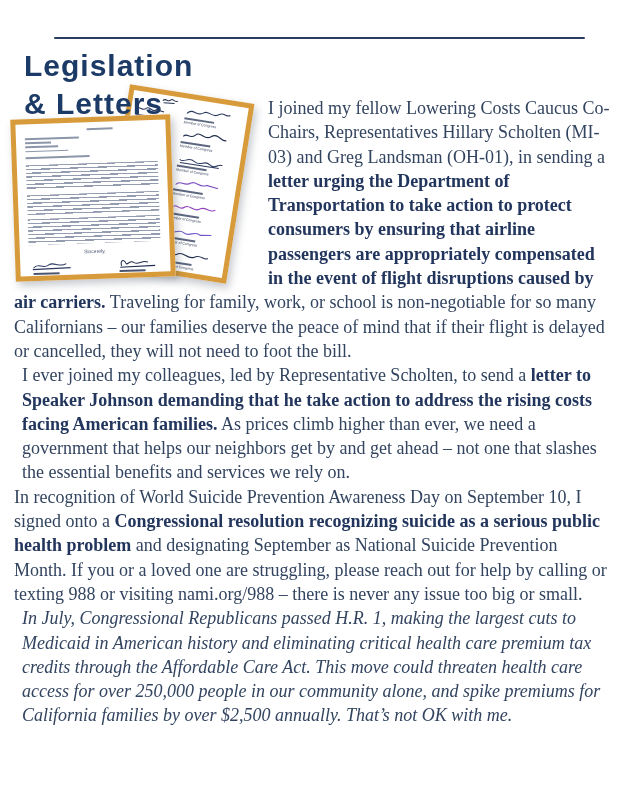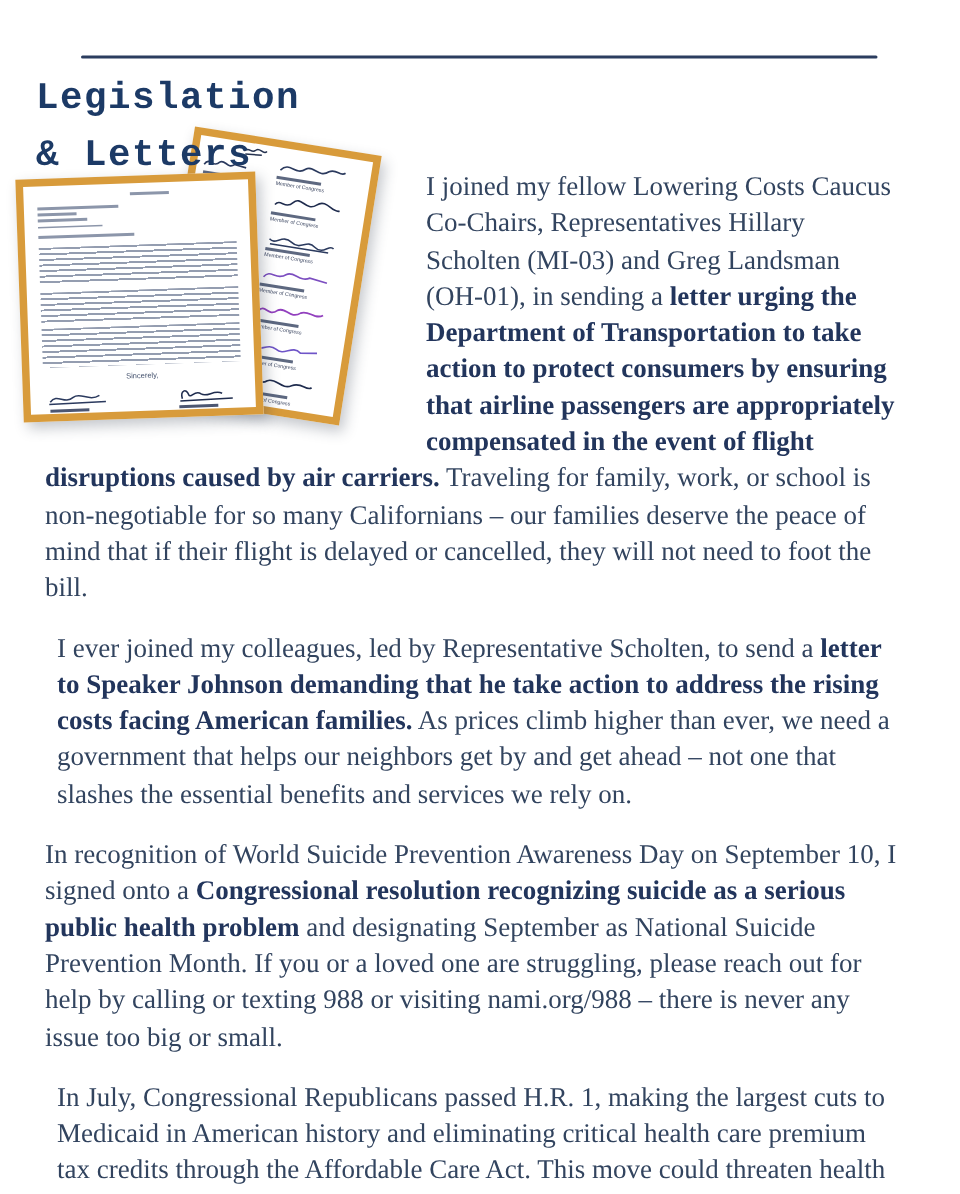--- a/index.html
+++ b/index.html
@@ -14,22 +14,22 @@
 
   
   .top-rule{
     position:absolute;left:54px;top:37px;width:531px;height:2px;
     background:#2b3d5f;border-radius:1px;
   }
 
   
   .heading{
     position:absolute;left:24px;top:47px;z-index:6;
-    font-family:Liberation Mono, monospace;
-    font-weight:700;font-size:25px;line-height:38px;
+    font-family:Liberation Sans, sans-serif;
+    font-weight:700;font-size:30px;line-height:38px;
     color:#1c3a66;letter-spacing:1px;
   }
   .heading .line2{margin-left:0;}
 
   
   .letters{position:absolute;left:0;top:78px;width:290px;height:230px;z-index:1;}
   .letter{
     position:absolute;background:#ffffff;
     border:5px solid #d89b3b;
     box-shadow:3px 4px 9px rgba(40,50,70,.28);
@@ -81,26 +81,26 @@
   .l-sigs{display:flex;justify-content:space-between;align-items:flex-start;padding:0 2px;}
   .l-sig svg{display:block;}
   .l-sig .name-bar{width:26px;background:#4c5671;}
 
   
   .body-text{
     position:absolute;left:0;right:0;top:96px;z-index:3;
     padding:0 26px 0 14px;
     font-size:18px;line-height:24.3px;color:#32445f;
   }
-  .body-text p{margin:16px;}
+  .body-text p{margin:0;}
   .body-text b{font-weight:700;color:#22355c;}
   .float-spacer{float:left;width:254px;height:188px;}
   .para-2{margin-top:28px;padding-left:8px;}
   .para-3{margin-top:16px;}
-  .para-4{margin-top:21px;padding-left:8px;}
+  .para-4{margin-top:21px;padding-left:8px;font-style:italic;}
 </style>
 </head>
 <body>
 
 <div class="page">
 
   <div class="top-rule"></div>
 
   <div class="heading">
     <div class="line1">Legislation</div>

